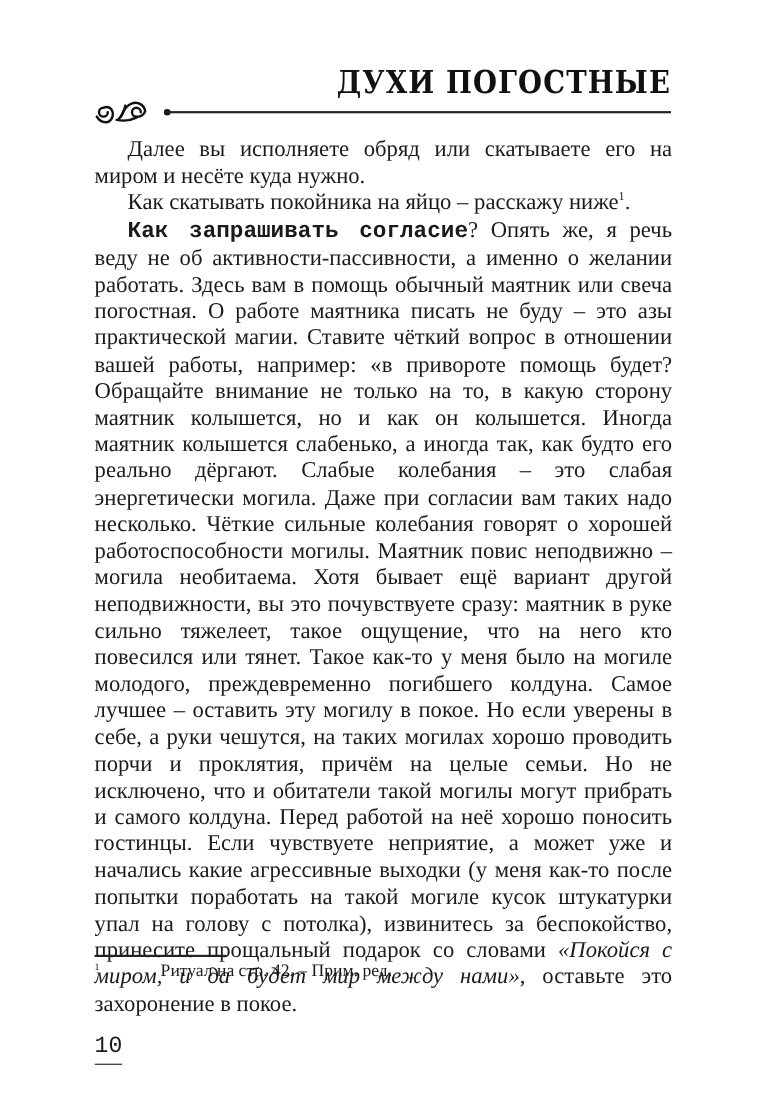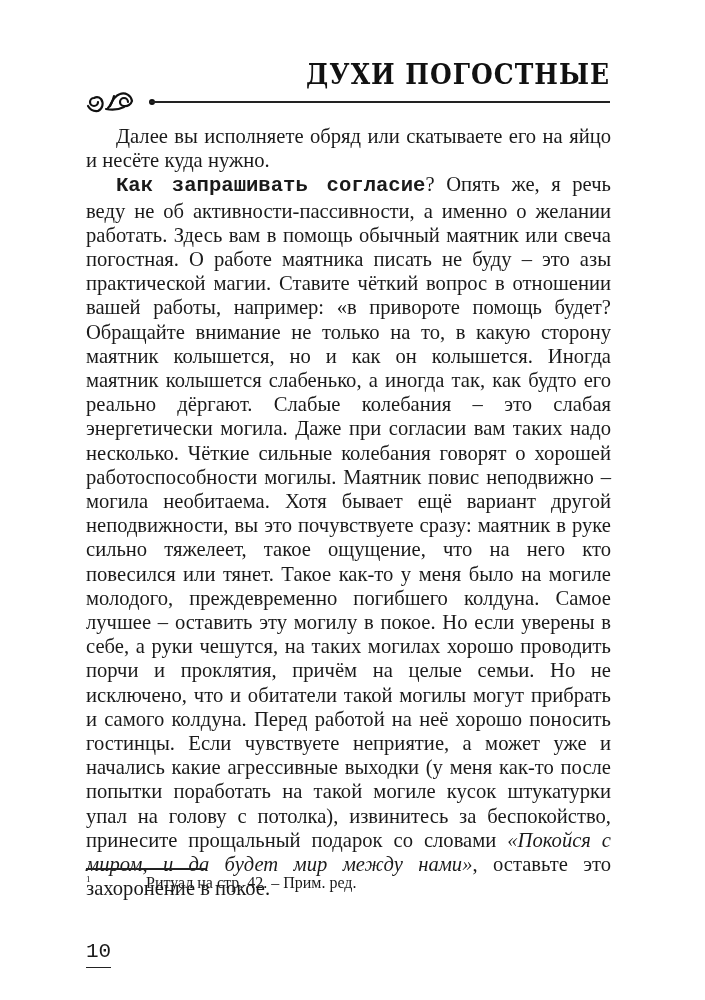--- a/index.html
+++ b/index.html
@@ -45,21 +45,22 @@
       <path d="M12 14 a4 4 0 1 1 -4 -4 a6 6 0 0 1 7 1 a8 8 0 0 1 -3 12 a10 10 0 0 1 -10 -5"></path>
       <path d="M22 20 q4 -4 6 -12"></path>
       <path d="M20 21 q10 2 18 -2"></path>
       <path d="M42 14 a4 4 0 1 0 -4 4 a7 7 0 0 0 8 -5 a9 9 0 0 0 -12 -7 q-6 2 -10 12"></path>
     </g>
     <circle cx="66" cy="14" r="3" fill="#111"></circle>
   </svg>
   <div class="rule"></div>
 
   <div class="body-text">
-    <p><span>Далее вы исполняете обряд или скатываете его на яйцо и несёте куда нужно.</span></p>
+    <p><span>Далее вы исполняете обряд или скатываете его на миром и несёте куда нужно.</span></p>
+    <p><span>Как скатывать покойника на яйцо – расскажу ниже</span><sup>1</sup><span>.</span></p>
     <p><b>Как запрашивать согласие</b><span>? Опять же, я речь веду не об активности-пассивности, а именно о желании работать. Здесь вам в помощь обычный маятник или свеча погост­ная. О работе маятника писать не буду – это азы практи­ческой магии. Ставите чёткий вопрос в отношении вашей работы, например: «в привороте помощь будет? Обращай­те внимание не только на то, в какую сторону маятник ко­лышется, но и как он колышется. Иногда маятник колы­шется слабенько, а иногда так, как будто его реально дёр­гают. Слабые колебания – это слабая энергетически моги­ла. Даже при согласии вам таких надо несколько. Чёткие сильные колебания говорят о хорошей работоспособности могилы. Маятник повис неподвижно – могила необитаема. Хотя бывает ещё вариант другой неподвижности, вы это почувствуете сразу: маятник в руке сильно тяжелеет, та­кое ощущение, что на него кто повесился или тянет. Такое как-то у меня было на могиле молодого, преждевременно погибшего колдуна. Самое лучшее – оставить эту могилу в покое. Но если уверены в себе, а руки чешутся, на таких могилах хорошо проводить порчи и проклятия, причём на целые семьи. Но не исключено, что и обитатели такой мо­гилы могут прибрать и самого колдуна. Перед работой на неё хорошо поносить гостинцы. Если чувствуете неприя­тие, а может уже и начались какие агрессивные выходки (у меня как-то после попытки поработать на такой могиле кусок штукатурки упал на голову с потолка), извинитесь за беспокойство, принесите прощальный подарок со словами </span><i>«Покойся с миром, и да будет мир между нами»</i><span>, оставьте это захоронение в покое.</span></p>
   </div>
 
   <div class="fn-rule"></div>
   <div class="footnote">
     <span class="fn-mark">1</span>
     <span class="fn-text">Ритуал на стр. 42. – Прим. ред.</span>
   </div>
 
   <div class="page-number">10</div>

